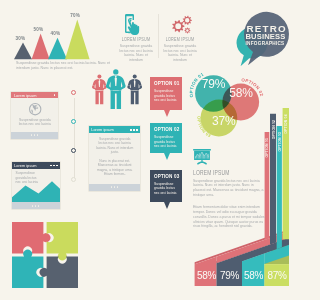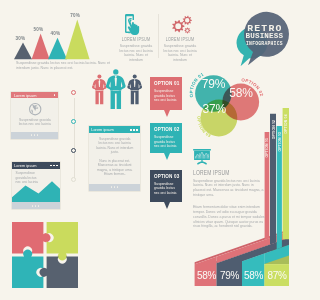--- a/index.html
+++ b/index.html
@@ -5,21 +5,21 @@
 <style>
   html,body{margin:0;padding:0;}
   body{width:300px;height:300px;overflow:hidden;background:#f7f4ec;
        font-family:"Liberation Sans",sans-serif;-webkit-font-smoothing:antialiased;}
   #poster{position:relative;width:300px;height:300px;overflow:hidden;background:#f7f4ec;}
   .abs{position:absolute;}
   svg{display:block;overflow:visible;}
   .body-txt{color:#a7aaac;line-height:1.5;}
   .pcval{font-size:4.6px;color:#7d8488;font-weight:bold;letter-spacing:.2px;}
   .ftitle{font-size:4.6px;color:#9a9e9f;letter-spacing:.25px;transform:scaleX(.82);transform-origin:center;}
-  .logo-wrap{color:#f5f2ea;text-align:center;font-weight:bold;font-family:Liberation Mono, monospace;}
+  .logo-wrap{color:#f5f2ea;text-align:right;font-weight:bold;}
   .logo1{font-size:9.8px;letter-spacing:1.2px;line-height:9.2px;text-indent:1.2px;}
   .logo2{font-size:7.6px;letter-spacing:0.15px;line-height:7.2px;text-indent:0.15px;}
   .logo3{font-size:4.7px;letter-spacing:0.25px;line-height:5.0px;text-indent:0.25px;}
   .vennval{font-size:12px;color:#fbfaf6;letter-spacing:-.2px;line-height:12px;}
   .venn-tag{font-size:4.4px;font-weight:bold;letter-spacing:.35px;
             font-family:"Liberation Sans",sans-serif;}
   .card{background:#efede5;box-shadow:0 0 0 .6px #e2ded3;}
   .card-head{position:relative;height:6.6px;}
   .card-head-txt{position:absolute;left:2.6px;top:1.0px;font-size:3.9px;color:#fbf9f4;}
   .card-dot1{position:absolute;right:2.6px;top:2.8px;width:1.3px;height:1.3px;
@@ -124,21 +124,21 @@
       </g>
       <text class="venn-tag" fill="#2ab2b0">
         <textPath href="#arcTL" startOffset="0%">OPTION 01</textPath></text>
       <text class="venn-tag" fill="#e2686c">
         <textPath href="#arcTR" startOffset="0%">OPTION 02</textPath></text>
       <text class="venn-tag" fill="#c7da57">
         <textPath href="#arcBL" startOffset="0%">OPTION 03</textPath></text>
     </svg>
     <div class="abs vennval" style="left:12px;top:10.4px;width:33px;text-align:center;">79%</div>
     <div class="abs vennval" style="left:39.5px;top:19px;width:33px;text-align:center;">58%</div>
-    <div class="abs vennval" style="left:17.5px;top:35px;width:33px;text-align:left;">37%</div>
+    <div class="abs vennval" style="left:17.5px;top:47px;width:33px;text-align:right;">37%</div>
   </div>
 
   <div class="abs card" style="left:11.3px;top:91.7px;width:46.7px;height:47px;">
     <div class="card-head" style="background:#e0787c;">
       <span class="card-head-txt">Lorem ipsum</span>
       <span class="card-dot1"></span>
     </div>
     <div class="card-body">
       <div class="abs" style="left:17.3px;top:4.8px;">
         <svg width="12.4" height="12.4" viewBox="0 0 12.4 12.4">

